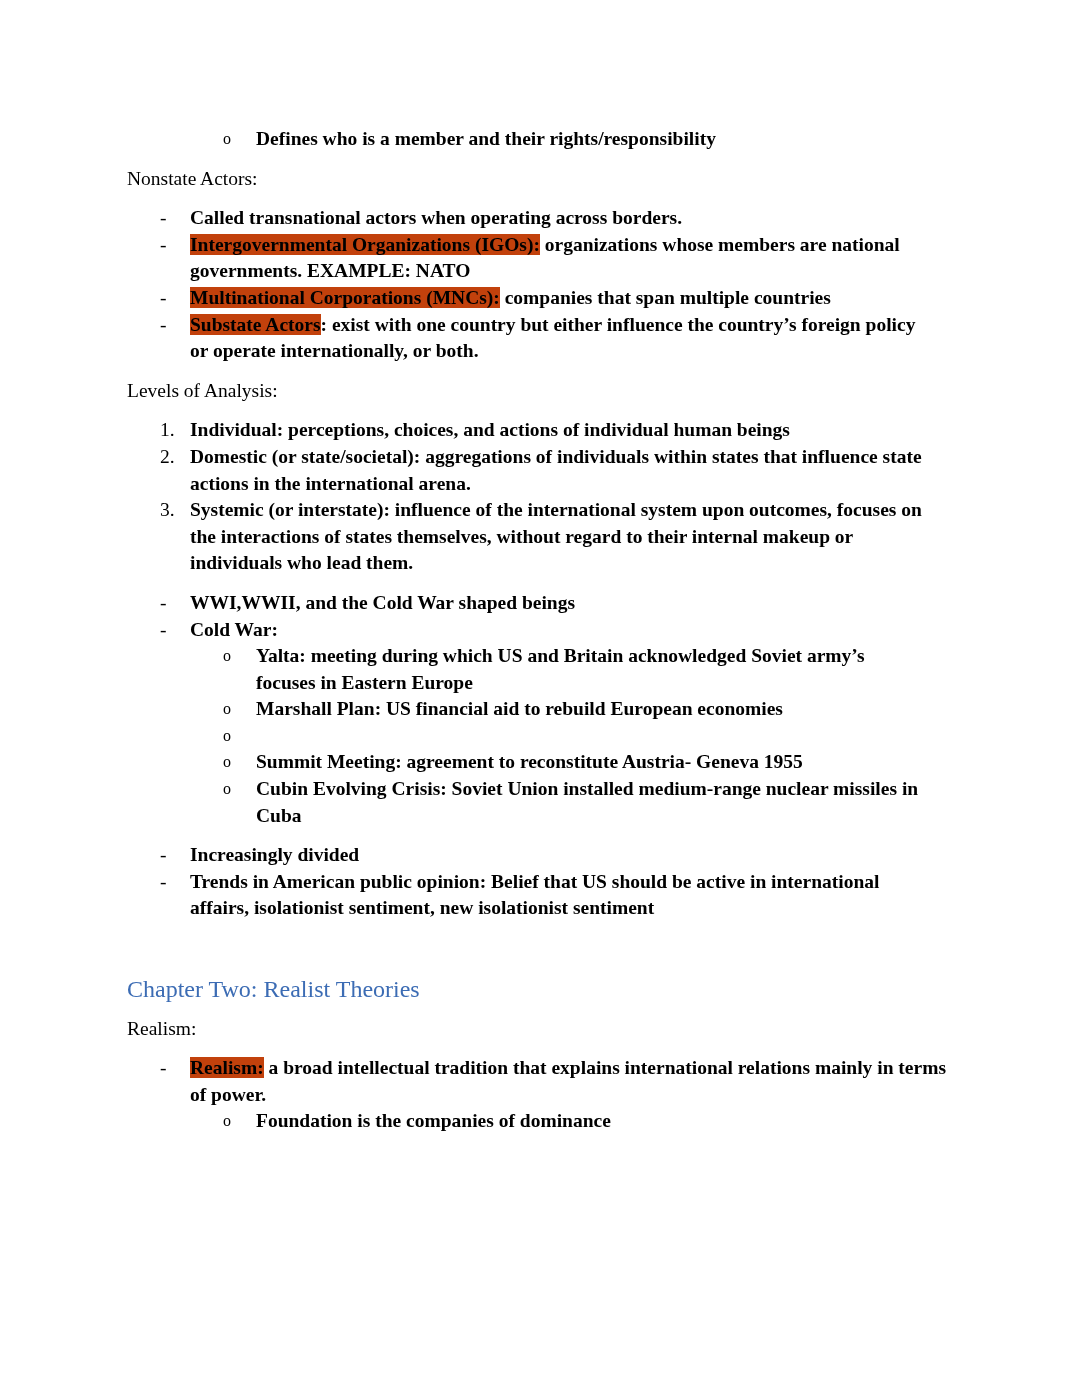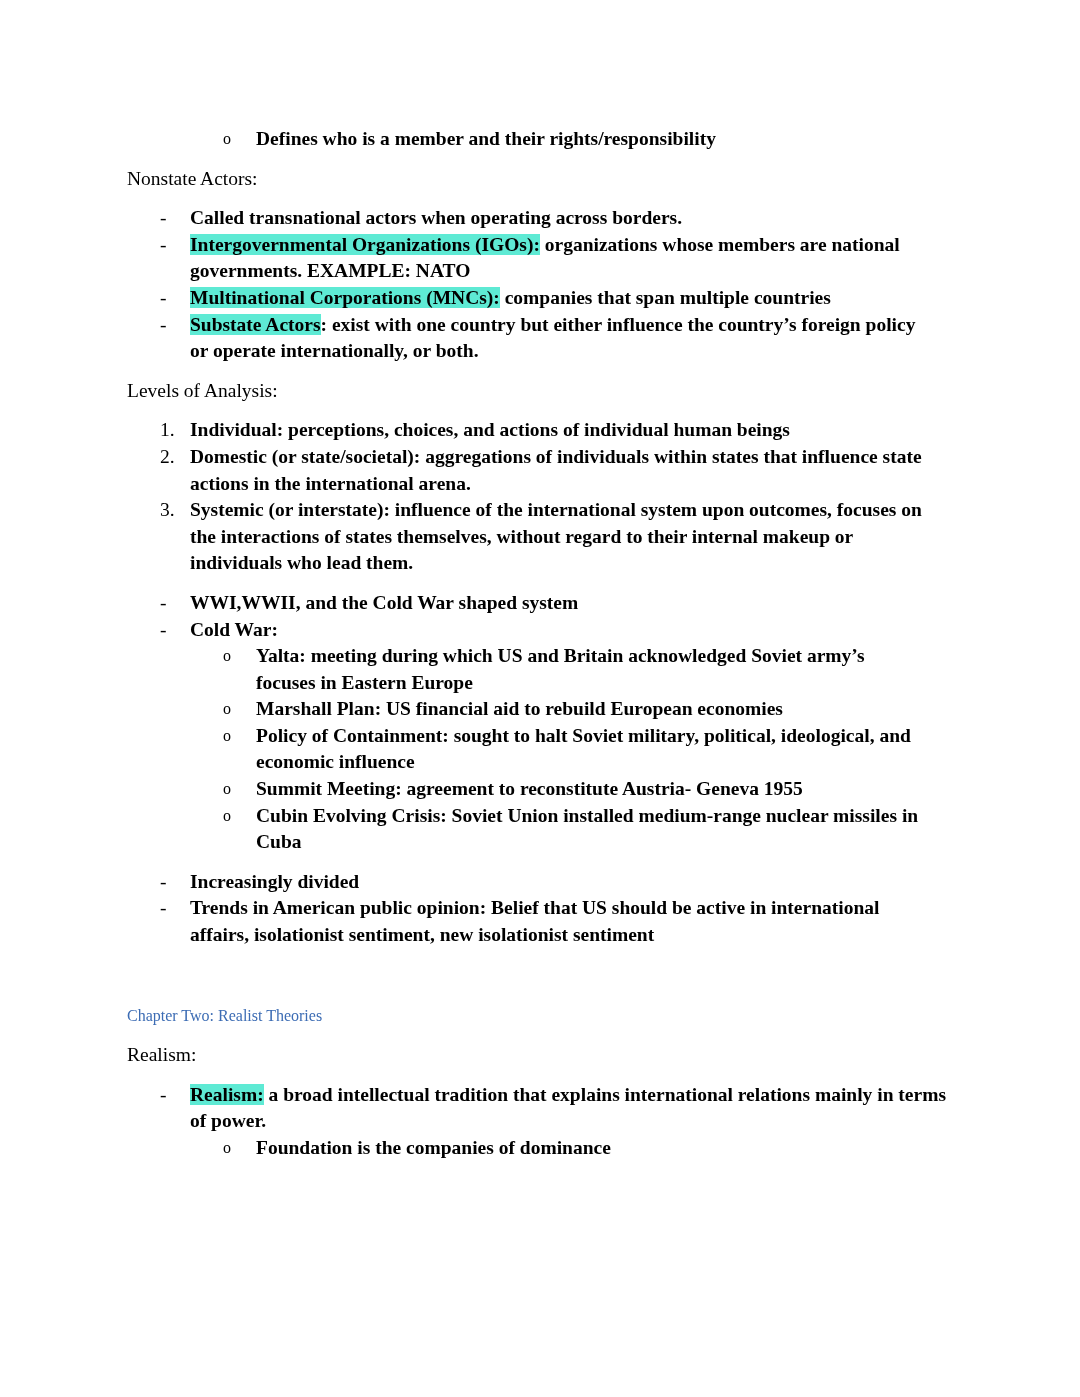--- a/index.html
+++ b/index.html
@@ -7,31 +7,31 @@
   body {
     width: 1080px; height: 1397px;
     font-family: "Liberation Serif", "DejaVu Serif", serif;
     font-size: 19.5px; line-height: 26.6px;
     color: #000000;
     overflow: hidden;
   }
   .page { width: 1080px; height: 1397px; padding: 126px 110px 0 127px; background: #ffffff; }
   .block { margin: 0 0 13px 0; }
   .para { }
-  .heading { color: #3c6cb4; font-size: 16px; margin-top: 54px; }
+  .heading { color: #3c6cb4; font-size: 24px; margin-top: 54px; }
   .list { }
   .li { display: flex; align-items: flex-start; }
   .ind1 { padding-left: 33px; }
   .ind1 > .marker { flex: 0 0 30px; }
   .ind2 { padding-left: 96px; }
   .ind2 > .marker { flex: 0 0 33px; }
   .marker { display: block; }
   .marker.circle { font-size: 16px; line-height: 26.6px; }
   .txt { display: block; white-space: pre-line; font-weight: bold; }
-  .hl { background: #5eead4; }
+  .hl { background: #c2410c; }
 </style>
 </head>
 <body>
 
 <div class="page">
 
   <div class="block list">
     <div class="li ind2">
       <span class="marker circle">o</span>
       <span class="txt">Defines who is a member and their rights/responsibility</span>
@@ -78,39 +78,37 @@
       <span class="txt">Systemic (or interstate): influence of the international system upon outcomes, focuses on
 the interactions of states themselves, without regard to their internal makeup or
 individuals who lead them.</span>
     </div>
   </div>
 
 
   <div class="block list">
     <div class="li ind1">
       <span class="marker">-</span>
-      <span class="txt">WWI,WWII, and the Cold War shaped system</span>
+      <span class="txt">WWI,WWII, and the Cold War shaped beings</span>
     </div>
     <div class="li ind1">
       <span class="marker">-</span>
       <span class="txt">Cold War:</span>
     </div>
     <div class="li ind2">
       <span class="marker circle">o</span>
       <span class="txt">Yalta: meeting during which US and Britain acknowledged Soviet army’s
 focuses in Eastern Europe</span>
     </div>
     <div class="li ind2">
       <span class="marker circle">o</span>
       <span class="txt">Marshall Plan: US financial aid to rebuild European economies</span>
     </div>
     <div class="li ind2">
       <span class="marker circle">o</span>
-      <span class="txt">Policy of Containment: sought to halt Soviet military, political, ideological, and
-economic influence</span>
     </div>
     <div class="li ind2">
       <span class="marker circle">o</span>
       <span class="txt">Summit Meeting: agreement to reconstitute Austria- Geneva 1955</span>
     </div>
     <div class="li ind2">
       <span class="marker circle">o</span>
       <span class="txt">Cubin Evolving Crisis: Soviet Union installed medium-range nuclear missiles in
 Cuba</span>
     </div>

